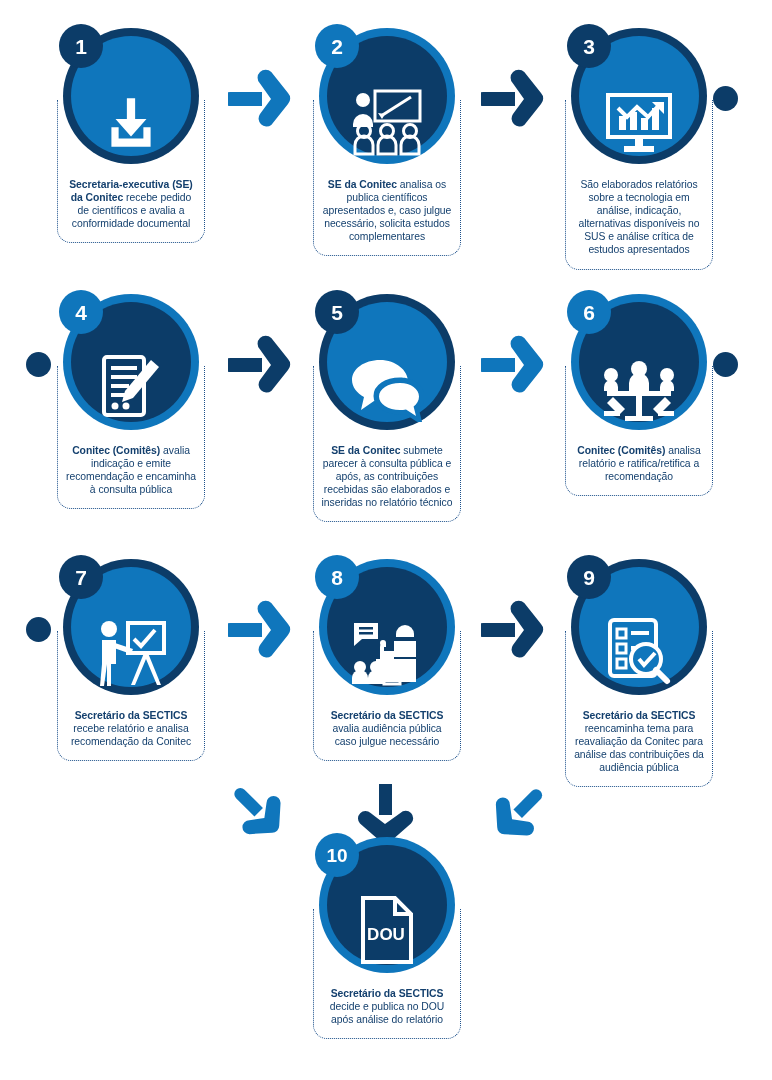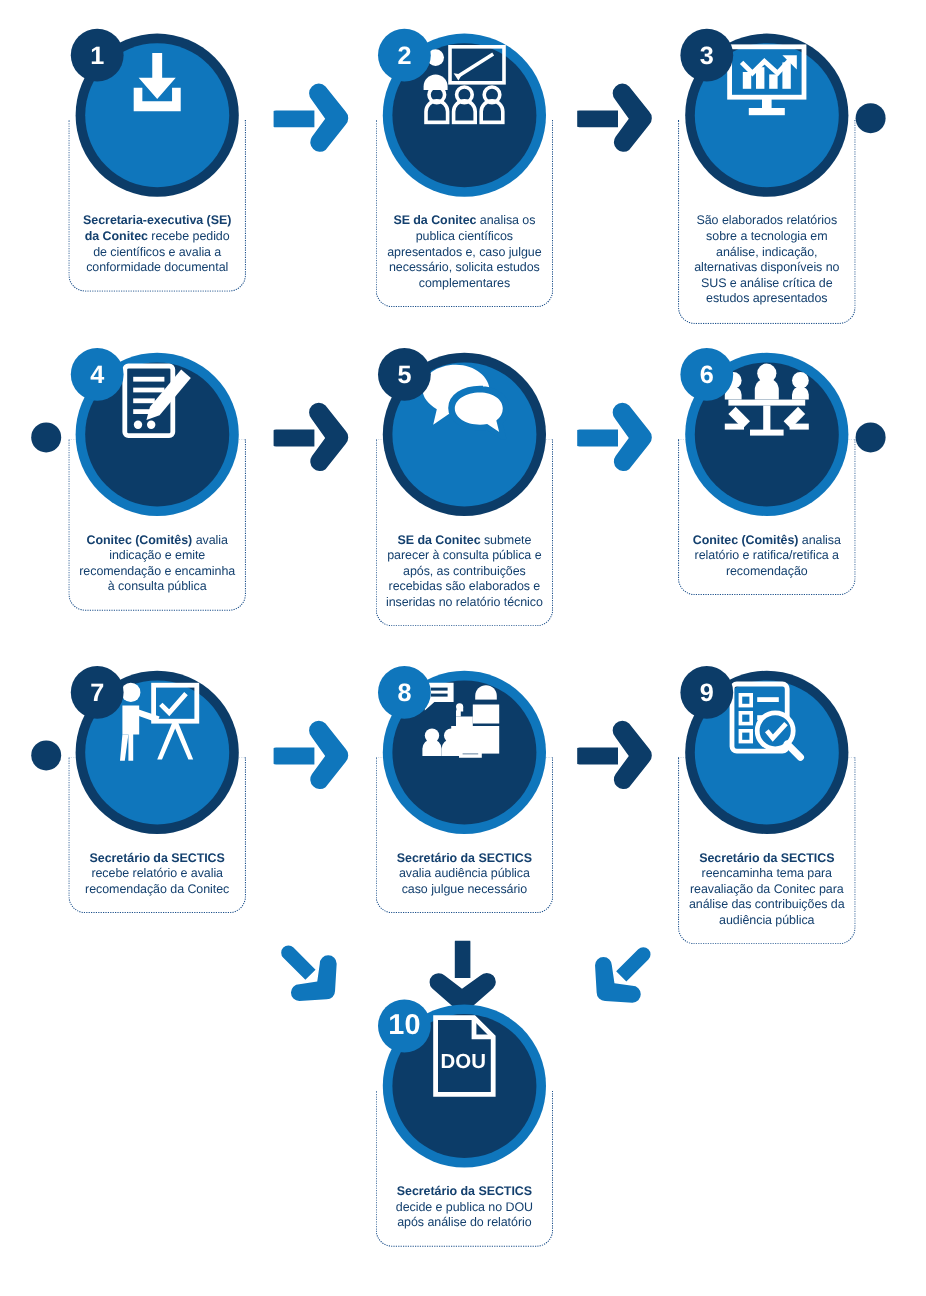--- a/index.html
+++ b/index.html
@@ -54,41 +54,41 @@
     left: 0; top: 0;
     width: 136px; height: 136px;
     border-radius: 50%;
   }
   .disc {
     position: absolute;
     left: 8px; top: 8px;
     width: 120px; height: 120px;
     border-radius: 50%;
     display: flex;
-    align-items: flex-start;
+    align-items: flex-end;
     justify-content: center;
   }
   .disc svg { display: block; }
 
   .badge {
     position: absolute;
     left: -4px;
     top: -4px;
     width: 44px; height: 44px;
     border-radius: 50%;
     display: flex;
     align-items: center;
     justify-content: center;
     color: #ffffff;
     font-size: 21px;
     font-weight: bold;
     line-height: 1;
     z-index: 4;
   }
-  .badge.wide { font-size: 24px; }
+  .badge.wide { font-size: 19px; }
 
   
   .arrow { position: absolute; }
   .arrow svg { display: block; }
 
   
   .dot {
     position: absolute;
     width: 25px; height: 25px;
     border-radius: 50%;
@@ -285,21 +285,21 @@
     </div>
   </div>
 
   <div class="dot" style="left:713px; top:352px; background:#0c3c68;"></div>
 
   <div class="dot" style="left:26px; top:617px; background:#0c3c68;"></div>
 
   <div class="step" style="left:57px; top:559px;">
     <div class="panel">
       <div class="caption">
-        <b>Secretário da SECTICS</b><span> recebe relatório e avalia recomendação da Conitec</span>
+        <b>Secretário da SECTICS</b><span> recebe relatório e analisa recomendação da Conitec</span>
       </div>
     </div>
     <div class="circle-wrap">
       <div class="arc" style="background:#0c3c68;"></div>
       <div class="disc" style="background:#0f76bc;">
         <svg width="72" height="68" viewBox="0 0 72 68">
           <circle cx="14" cy="10" r="8" fill="#fff"></circle>
           <path d="M7 21 h14 v24 h-5 v22 h-4 v-22 h-5 z" fill="#fff"></path>
           <path d="M7 45 l-2 22 h4 l3 -22 z" fill="#fff"></path>
           <path d="M20 24 l18 6 -2 5 -17 -6 z" fill="#fff"></path>

